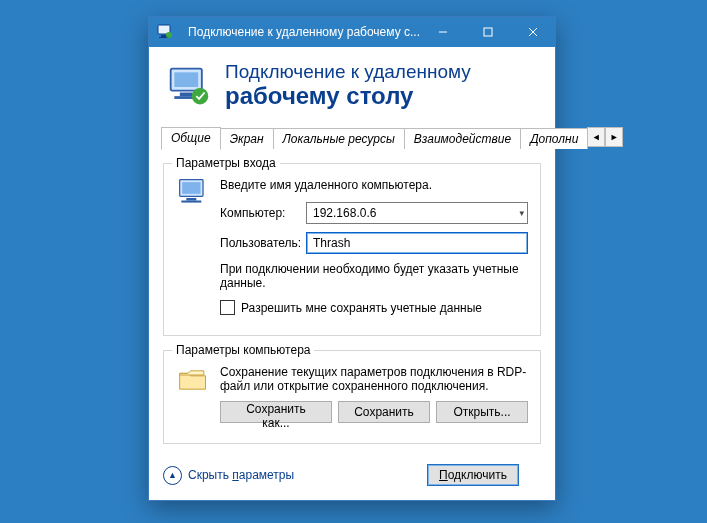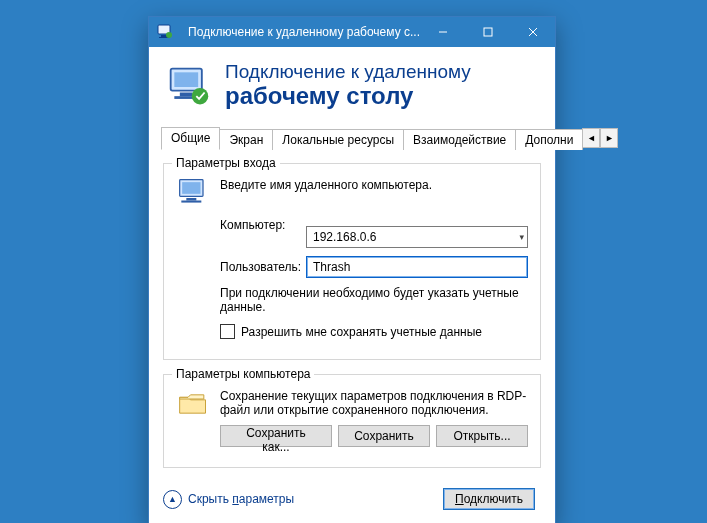--- a/index.html
+++ b/index.html
@@ -72,24 +72,25 @@
   .header .heading2 {
     color: #0a3e8f;
     font-size: 24px;
     font-weight: bold;
     line-height: 26px;
   }
 
   
   .tabs {
     display: flex;
-    align-items: center;
+    align-items: flex-start;
     margin: 0 12px;
     height: 22px;
     position: relative;
+    font-style: italic;
   }
   .tabs-line {
     position: absolute;
     left: 0; right: 0; bottom: 0;
     border-bottom: 1px solid #bdbdbd;
   }
   .tab {
     position: relative;
     padding: 3px 9px;
     border: 1px solid #bdbdbd;
@@ -166,21 +167,20 @@
     height: 22px;
     border: 1px solid #7a7a7a;
     padding: 2px 22px 2px 6px;
     font-size: 12px;
     font-family: inherit;
     background: #fff;
   }
   .combo-wrap {
     position: relative;
     width: 100%;
-    margin-top: 24px;
   }
   .combo-wrap .chev {
     position: absolute;
     right: 4px; top: 50%;
     transform: translateY(-50%);
     pointer-events: none;
     font-size: 9px;
     color: #444;
   }
   .textbox.focused {
@@ -380,18 +380,18 @@
   </div>
 
   <div class="footer">
     <a href="#" class="link">
       <span class="arrow-circle">▲</span>
       <span>
         <span>Скрыть </span><span class="underline-char">п</span><span>араметры</span>
       </span>
     </a>
     <span class="spacer"></span>
-    <button class="btn primary" style="margin-right:6px;">
+    <button class="btn primary" style="margin-right:22px;">
       <span class="underline-char">П</span><span>одключить</span>
     </button>
   </div>
 
 </div>
 
 </body></html>

